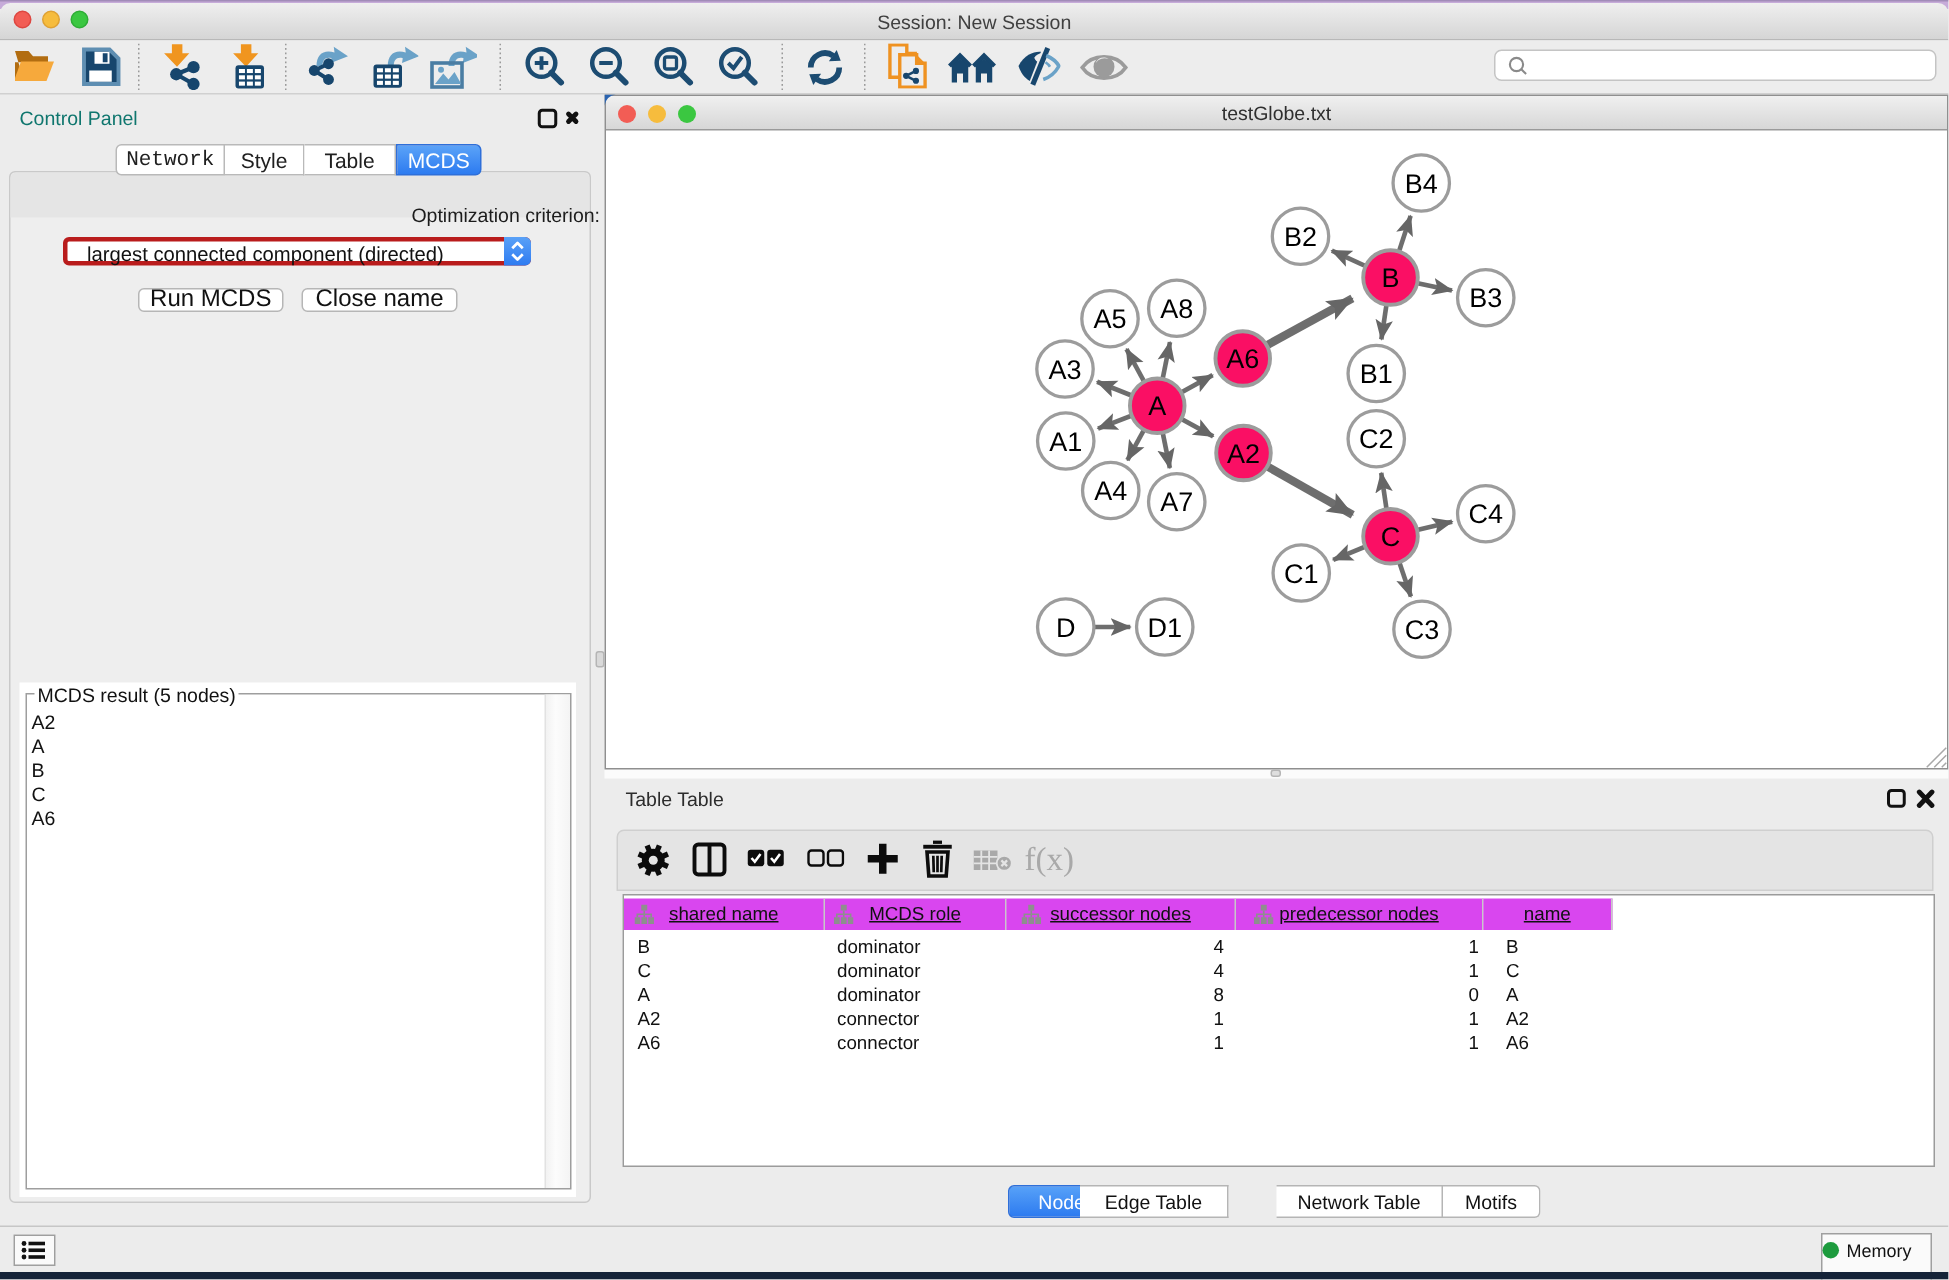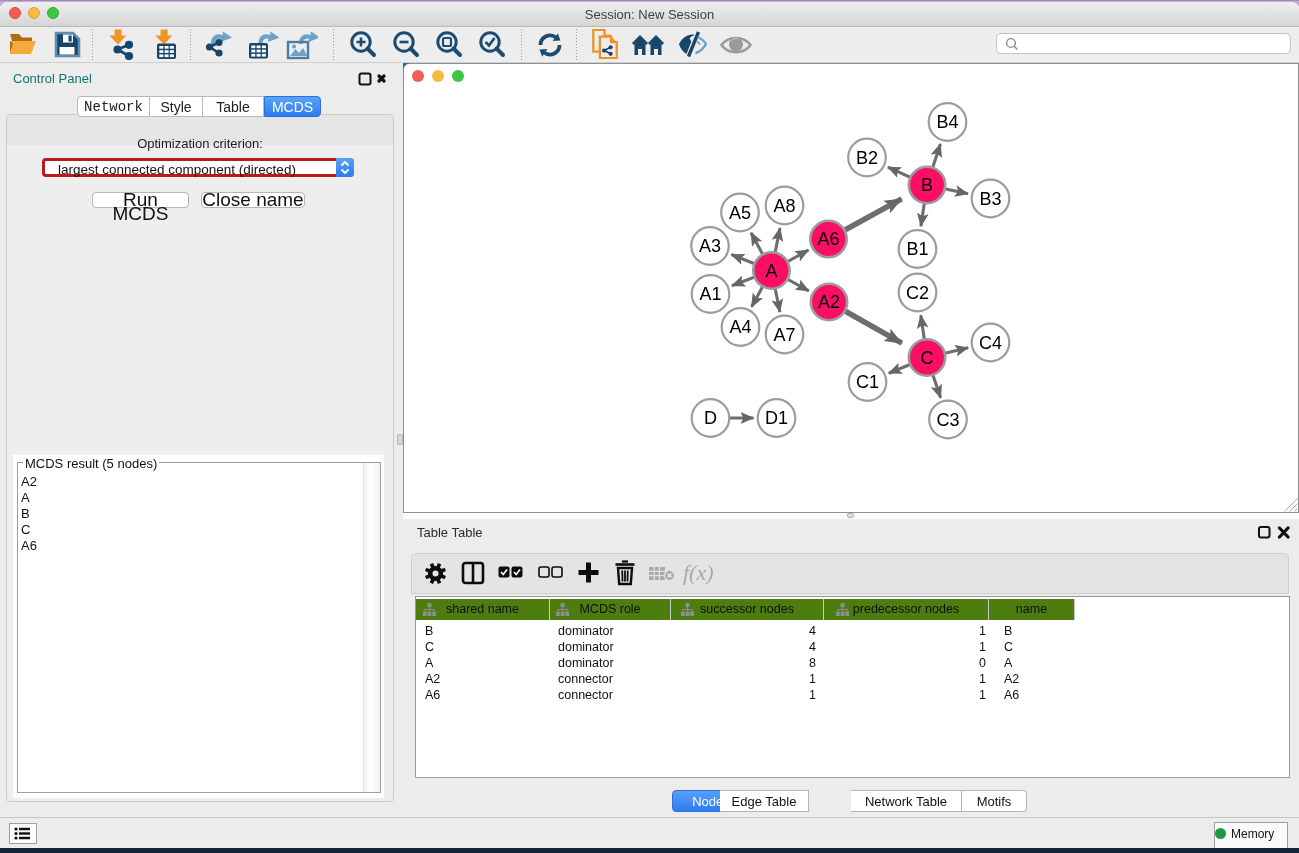--- a/index.html
+++ b/index.html
@@ -18,45 +18,45 @@
 
 #toolbar { left:0; top:27px; width:1299px; height:36px; background:#ededed; border-bottom:1px solid #d0d0d0;}
 .sep { position:absolute; top:2px; height:31px; width:1px; background-image:linear-gradient(#9a9a9a 33%, rgba(255,255,255,0) 0%); background-size:1px 3px; background-repeat:repeat-y;}
 
 #search { left:996px; top:33px; width:295px; height:21px; background:#fff; border:1px solid #c4c4c4; border-radius:5px;}
 
 #cpTitle { left:13px; top:71px; font-size:13px; color:#0f766e;}
 .tab { position:absolute; top:96px; height:21px; font-size:14px; color:#202020; background:#fff; border:1px solid #b9b9b9; text-align:center; line-height:20px;}
 #cpPanel { left:6px; top:114px; width:388px; height:688px; border:1px solid #c9c9c9; border-radius:4px; background:#eeeeee;}
 #cpPanelTop { left:7px; top:115px; width:386px; height:30px; background:#e5e5e5; border-radius:4px 4px 0 0;}
-#optLabel { left:0px; top:136px; width:400px; text-align:center; font-size:13px; color:#1c1c1c;}
+#optLabel { left:0px; top:136px; width:400px; text-align:right; font-size:13px; color:#1c1c1c;}
 #combo { left:42px; top:158px; width:312px; height:19px; background:#fff; border:3px solid #b91c1c; border-radius:4px; font-size:13.5px; color:#111; line-height:17px; padding-left:13px;}
 #comboBtn { left:336px; top:158px; width:18px; height:19px; background:linear-gradient(#5aa1f7,#2e7bf1); border-radius:0 4px 4px 0; }
-.btn { position:absolute; top:192px; height:16px; background:#fff; border:1px solid #b6b6b6; border-radius:4px; font-size:19px; color:#111; text-align:center; line-height:14px;}
+.btn { position:absolute; top:192px; height:16px; background:#fff; border:1px solid #b6b6b6; border-radius:4px; font-size:16px; color:#111; text-align:center; line-height:14px;}
 
 #fsWhite { left:13px; top:455px; width:371px; height:343px; background:#fff;}
 #fsBorder { left:17px; top:462px; width:364px; height:331px; border:1px solid #9e9e9e;}
 #fsLabel { left:23px; top:456px; font-size:13px; color:#111; background:#fff; padding:0 2px;}
 .mcdsItem { position:absolute; left:21px; font-size:13px; color:#111;}
 #fsScroll { left:363px; top:463px; width:17px; height:329px; background:linear-gradient(90deg,#f2f2f2,#fcfcfc 40%,#f4f4f4); border-left:1px solid #e2e2e2;}
 
 #vsplit { left:397px; top:434px; width:6px; height:11px; background:#d9d9d9; border:1px solid #b5b5b5; border-radius:2px;}
 #hsplit { left:847px; top:513px; width:7px; height:5px; background:#dedede; border:1px solid #b5b5b5; border-radius:2px; z-index:3;}
 #hgroove { left:403px; top:513px; width:896px; height:6px; background:#fbfbfb;}
 
 #netwin { left:403px; top:63px; width:896px; height:450px; border:1px solid #8f8f8f; background:#fff;}
 #netTitle { left:0; top:0; width:894px; height:23px; background:linear-gradient(#f0f0f0,#d7d7d7); border-bottom:1px solid #9a9a9a;}
 #netTitle .title { width:100%; text-align:center; font-size:13px; color:#2f2f2f; line-height:23px;}
 .tl2 { position:absolute; top:6px; width:12px; height:12px; border-radius:50%;}
 #corner { left:403px; top:63px; width:8px; height:8px; z-index:9; }
 
 #tpTitle { left:417px; top:525px; font-size:13px; color:#2c2c2c;}
 #tpToolbar { left:411px; top:553px; width:878px; height:41px; background:#e4e4e4; border:1px solid #cfcfcf; border-radius:5px 5px 0 0;}
 #tbl { left:415px; top:596px; width:875px; height:182px; background:#fff; border:1px solid #9b9b9b;}
-.th { position:absolute; top:2px; height:21px; background:#4d7c0f; border-right:1px solid #c8c8c8; font-size:12.5px; color:#111; text-align:center; line-height:21px;}
+.th { position:absolute; top:2px; height:21px; background:#d946ef; border-right:1px solid #c8c8c8; font-size:12.5px; color:#111; text-align:center; line-height:21px;text-decoration:underline;}
 .td { position:absolute; font-size:12.5px; color:#111; height:16px; line-height:16px;}
 
 .btab { position:absolute; top:790px; height:22px; font-size:13px; background:#fff; border:1px solid #b5b5b5; text-align:center; line-height:21px; color:#111;}
 
 #statusline { left:0px; top:817px; width:1299px; height:1px; background:#c6c6c6;}
 #statusbar { left:0; top:818px; width:1299px; height:30px; background:#ececec;}
 #listBtn { left:9px; top:823px; width:28px; height:21px; background:#fafafa; border:1px solid #9f9f9f;}
 #memBtn { left:1214px; top:822px; width:74px; height:34px; background:#fafafa; border:1px solid #9f9f9f; font-size:12px; color:#111; line-height:22px;}
 #deskBottom { left:0; top:848px; width:1299px; height:5px; background:#152338;}
 svg text { font-family:"Liberation Sans", sans-serif; }
@@ -251,20 +251,23 @@
 <div class="mcdsItem" style="top:538px;">A6</div>
 <div class="abs" id="fsScroll"></div>
 <div class="abs" id="vsplit"></div>
 <div class="abs" id="hgroove"></div>
 <div class="abs" id="hsplit"></div>
 
 <svg class="abs" id="corner" width="8" height="8" viewBox="0 0 8 8">
     <path d="M0,0 L7.5,0 Q1,1 0,7.5 Z" fill="#2b64b0"></path>
   </svg>
 <div class="abs" id="netwin">
+<div class="abs" id="netTitle">
+      <div class="title">testGlobe.txt</div>
+    </div>
 <div class="tl2" style="left:8px; background:#f25d55;"></div>
 <div class="tl2" style="left:28px; background:#f6bc3d;"></div>
 <div class="tl2" style="left:48px; background:#3bc741;"></div>
 <svg class="abs" style="left:0px;top:24px" width="894" height="425" viewBox="0 0 894 425" id="graph">
 <defs>
 <marker id="ah" viewBox="0 0 14 12.5" refX="13" refY="6.25" markerWidth="14" markerHeight="12.5" markerUnits="userSpaceOnUse" orient="auto">
           <path d="M0,0.4 L14,6.25 L0,12.1 L3,6.25 Z" fill="#666666"></path>
         </marker>
 <marker id="ah2" viewBox="0 0 18 15" refX="17" refY="7.5" markerWidth="18" markerHeight="15" markerUnits="userSpaceOnUse" orient="auto">
           <path d="M0,0.4 L18,7.5 L0,14.6 L3.6,7.5 Z" fill="#666666"></path>
@@ -407,21 +410,21 @@
 <g stroke="#e4e4e4" stroke-width="1.2">
         <line x1="0" y1="5.3" x2="16" y2="5.3"></line>
         <line x1="0" y1="9.6" x2="16" y2="9.6"></line>
         <line x1="5.2" y1="1" x2="5.2" y2="14"></line>
         <line x1="10.4" y1="1" x2="10.4" y2="14"></line>
       </g>
 <circle cx="20.5" cy="9.5" r="5" fill="#a9a9a9" stroke="#e4e4e4" stroke-width="1.2"></circle>
 <path d="M18.6,7.6 l3.8,3.8 M22.4,7.6 l-3.8,3.8" stroke="#e4e4e4" stroke-width="1.5"></path>
 </svg>
 
-<div class="abs" style="left:272px;top:7px;font-family:'Liberation Serif',serif;font-style:italic;font-size:22px;color:#a9a9a9;">f(x)</div>
+<div class="abs" style="left:272px;top:7px;font-family:'Liberation Serif',serif;font-size:22px;color:#a9a9a9;">f(x)</div>
 </div>
 <div class="abs" id="tbl">
 <div class="th" style="left:0px;width:134px;"><svg width="13" height="13" viewBox="0 0 13 13" style="position:absolute;left:7px;top:4px">
         <g fill="#8e8e8e">
           <rect x="4.5" y="0" width="4" height="4"></rect>
           <rect x="0" y="8.5" width="3.8" height="4.5"></rect>
           <rect x="4.6" y="8.5" width="3.8" height="4.5"></rect>
           <rect x="9.2" y="8.5" width="3.8" height="4.5"></rect>
           <path d="M6.5,4 v2.5 M1.9,8.5 v-2 h9.2 v2 M6.5,6.5 v2" stroke="#8e8e8e" stroke-width="1.1" fill="none"></path>
         </g>
@@ -475,21 +478,21 @@
     <div class="td" style="left:510px;top:74px;width:60px;text-align:right;">1</div>
     <div class="td" style="left:588px;top:74px;">A2</div>
 <div class="td" style="left:9px;top:90px;">A6</div>
     <div class="td" style="left:142px;top:90px;">connector</div>
     <div class="td" style="left:340px;top:90px;width:60px;text-align:right;">1</div>
     <div class="td" style="left:510px;top:90px;width:60px;text-align:right;">1</div>
     <div class="td" style="left:588px;top:90px;">A6</div>
 </div>
 
 <div class="btab" style="left:672px;width:106px;border-radius:4px 0 0 4px;background:linear-gradient(#57a1f8,#2d7bf0);border-color:#2e6fd9;color:#fff;">Node Table</div>
-<div class="btab" style="left:720px;width:89px;border-left:none;">Edge Table</div>
+<div class="btab" style="left:720px;width:99px;border-left:none;">Edge Table</div>
 <div class="btab" style="left:851px;width:111px;border-left:none;">Network Table</div>
 <div class="btab" style="left:962px;width:65px;border-left:none;border-radius:0 4px 4px 0;">Motifs</div>
 
 <div class="abs" id="statusline"></div>
 <div class="abs" id="statusbar"></div>
 <div class="abs" id="listBtn"><svg width="26" height="19" viewBox="0 0 26 19">
       <g fill="#111">
         <circle cx="6" cy="5" r="1.6"></circle>
         <circle cx="6" cy="9.5" r="1.6"></circle>
         <circle cx="6" cy="14" r="1.6"></circle>

